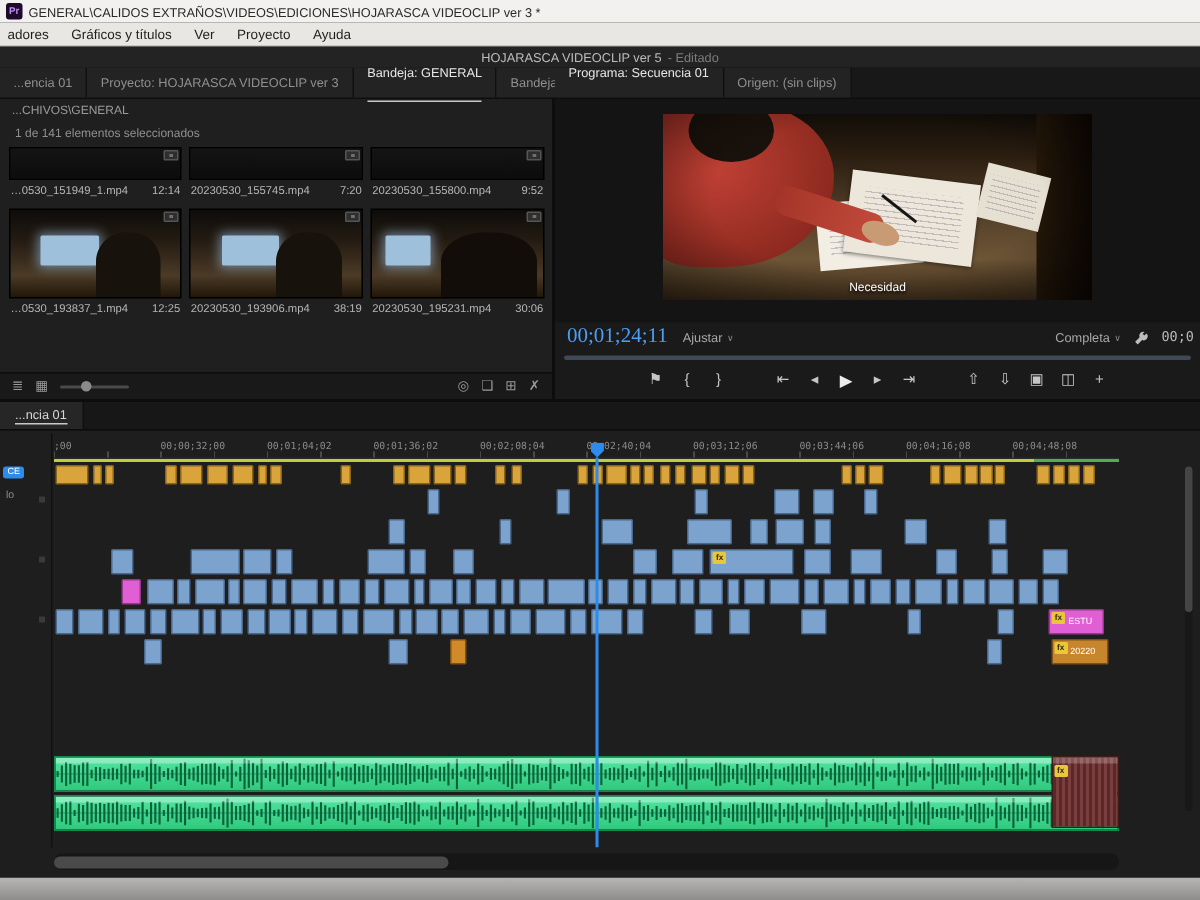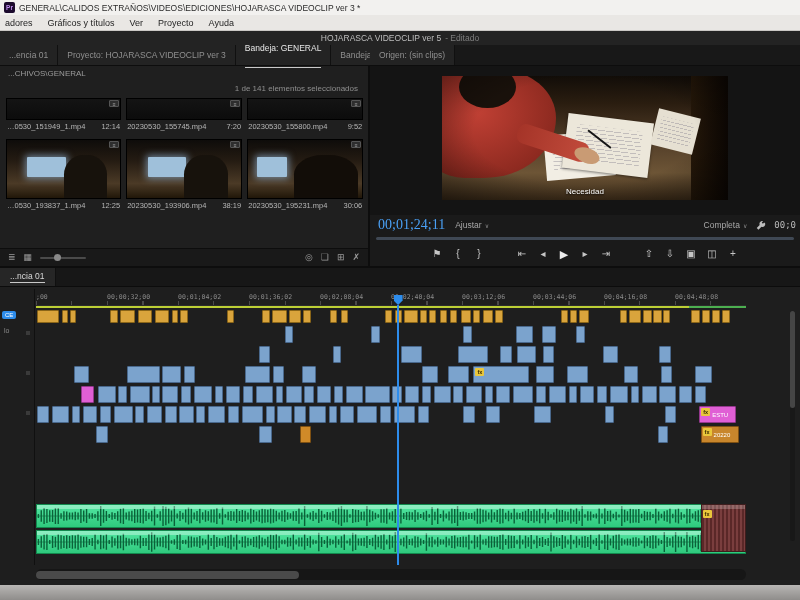--- a/index.html
+++ b/index.html
@@ -18,21 +18,21 @@
   .workspace{height:221px;display:flex;background:#161616}
   .left-panel{width:370px;display:flex;flex-direction:column;background:#1f1f1f;border-right:2px solid #0d0d0d}
   .right-panel{flex:1;display:flex;flex-direction:column;background:#1a1a1a;overflow:hidden}
   .tabs-row{height:21px;background:#181818;display:flex;align-items:stretch;border-bottom:1px solid #0d0d0d}
   .ptab{display:flex;align-items:center;padding:0 9px;font-size:8.5px;color:#909090;border-right:1px solid #101010;background:#232323;white-space:nowrap}
   .ptab.active{color:#e6e6e6}
   .ptab.active .lbl{border-bottom:1px solid #c9c9c9;padding-bottom:14px}
   .tab-overflow{display:flex;align-items:center;color:#8a8a8a;font-size:8px;padding:0 5px}
 
   .crumb-row{height:15px;display:flex;align-items:center;padding:0 8px;font-size:8px;color:#9b9b9b}
-  .status-row{height:15px;display:flex;align-items:center;justify-content:flex-end;padding:0 10px;font-size:8px;color:#8f8f8f}
+  .status-row{height:15px;display:flex;align-items:center;padding:0 10px;font-size:8px;color:#8f8f8f}
 
   .thumb-grid{flex:1;padding:2px 6px 0;display:grid;grid-template-columns:repeat(3,1fr);gap:8px 5px;align-content:start}
   .cell{display:flex;flex-direction:column}
   .t-thumb{position:relative;background:#111;border:1px solid #000;overflow:hidden}
   .row1 .t-thumb{height:22px;background:linear-gradient(180deg,#141414,#0c0c0c)}
   .row2 .t-thumb{height:60px;background:linear-gradient(180deg,#0e0c0a,#241b12 35%,#4b3a26 75%,#211709)}
   .monitor{position:absolute;left:18%;top:30%;width:34%;height:34%;background:#9fc0da;box-shadow:0 0 7px 2px rgba(160,200,240,.55);border-radius:1px}
   .figure{position:absolute;right:12%;bottom:0;width:38%;height:74%;background:#17120c;border-radius:45% 45% 0 0}
   .v3 .monitor{left:8%;width:26%}
   .v3 .figure{width:56%;right:4%;background:#120d08}
@@ -245,20 +245,23 @@
             <span class="tb-icon">❏</span>
             <span class="tb-icon">⊞</span>
             <span class="tb-icon">✗</span>
           </div>
       </div>
     </div>
 
     <div class="right-panel">
       <div class="tabs-row">
         <div style="display:flex" id="right-tabs">
+            <div class="ptab active">
+              <span class="lbl">Programa: Secuencia 01</span>
+            </div>
             <div class="ptab">
               <span class="lbl">Origen: (sin clips)</span>
             </div>
           </div>
       </div>
       <div class="monitor-wrap">
         <div class="video-frame">
           <div class="v-room"></div>
           <div class="v-shelf"></div>
           <div class="v-paper2">

